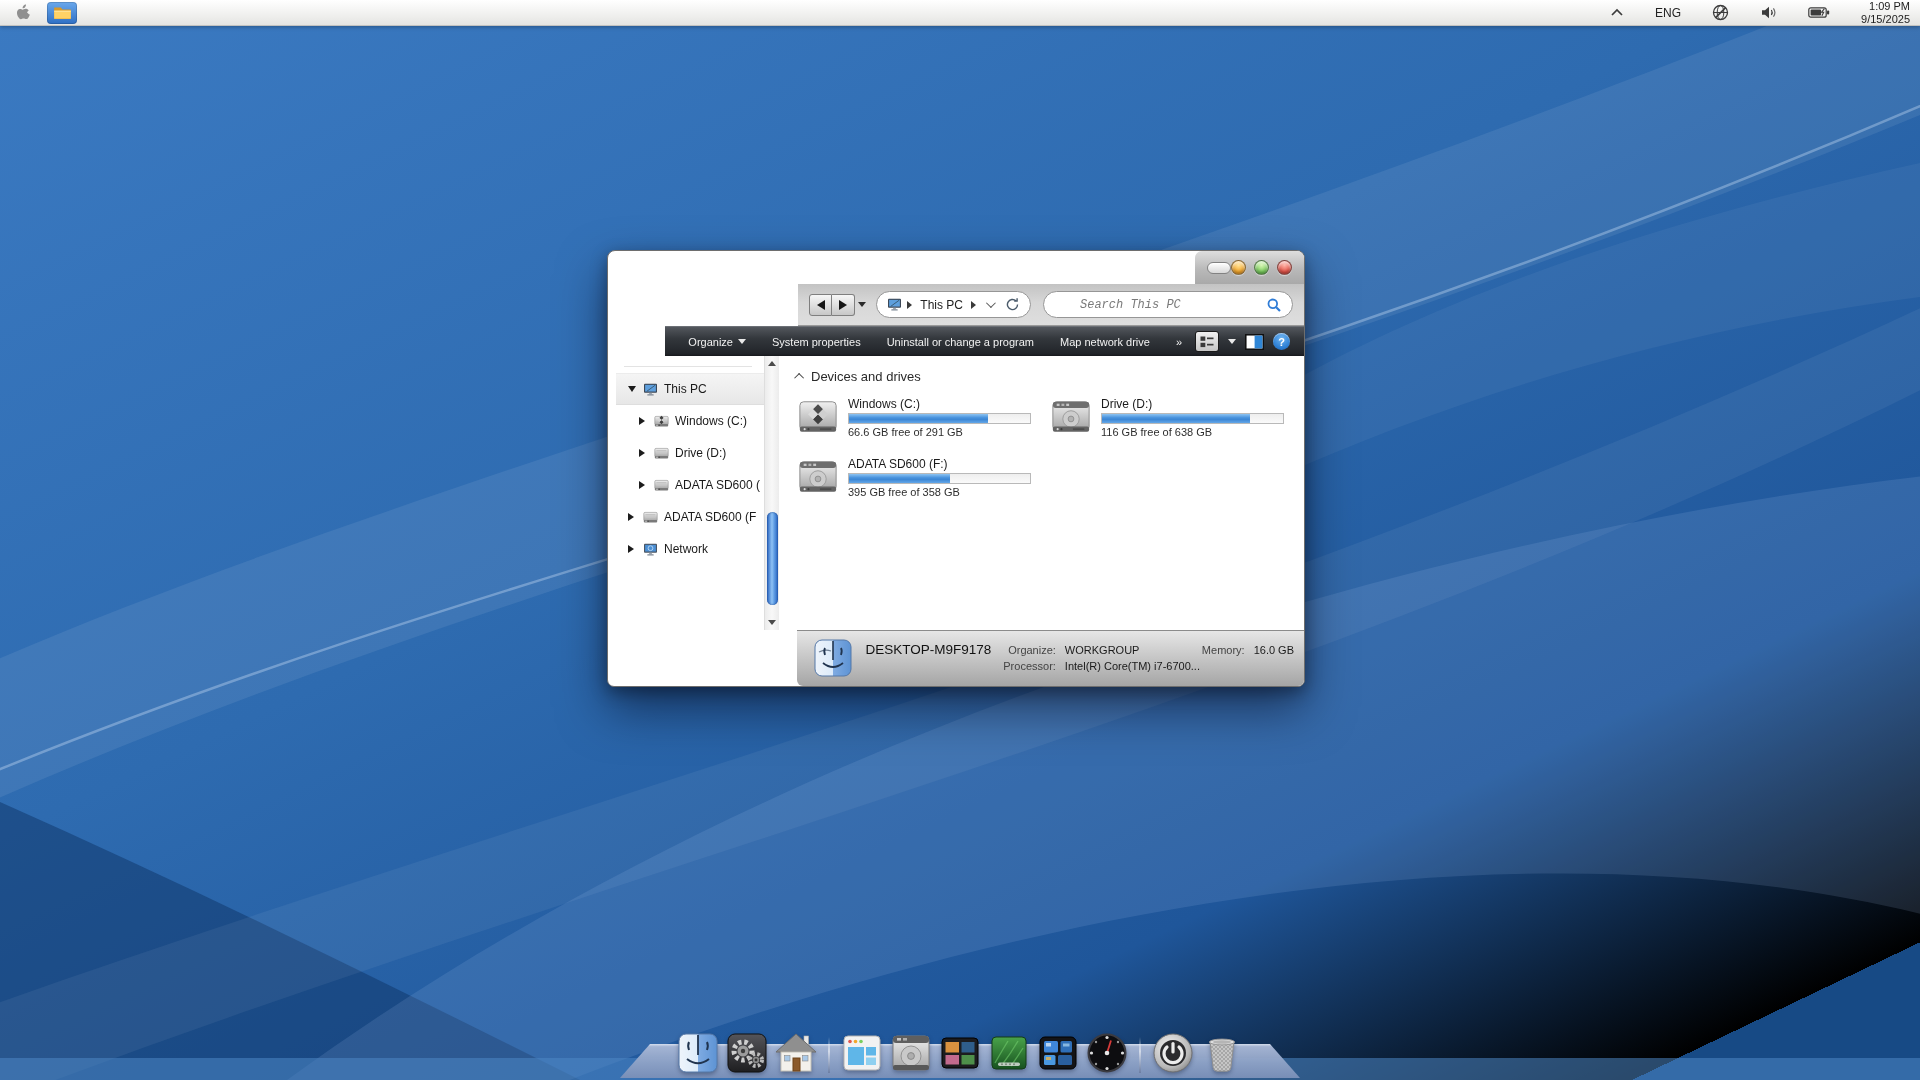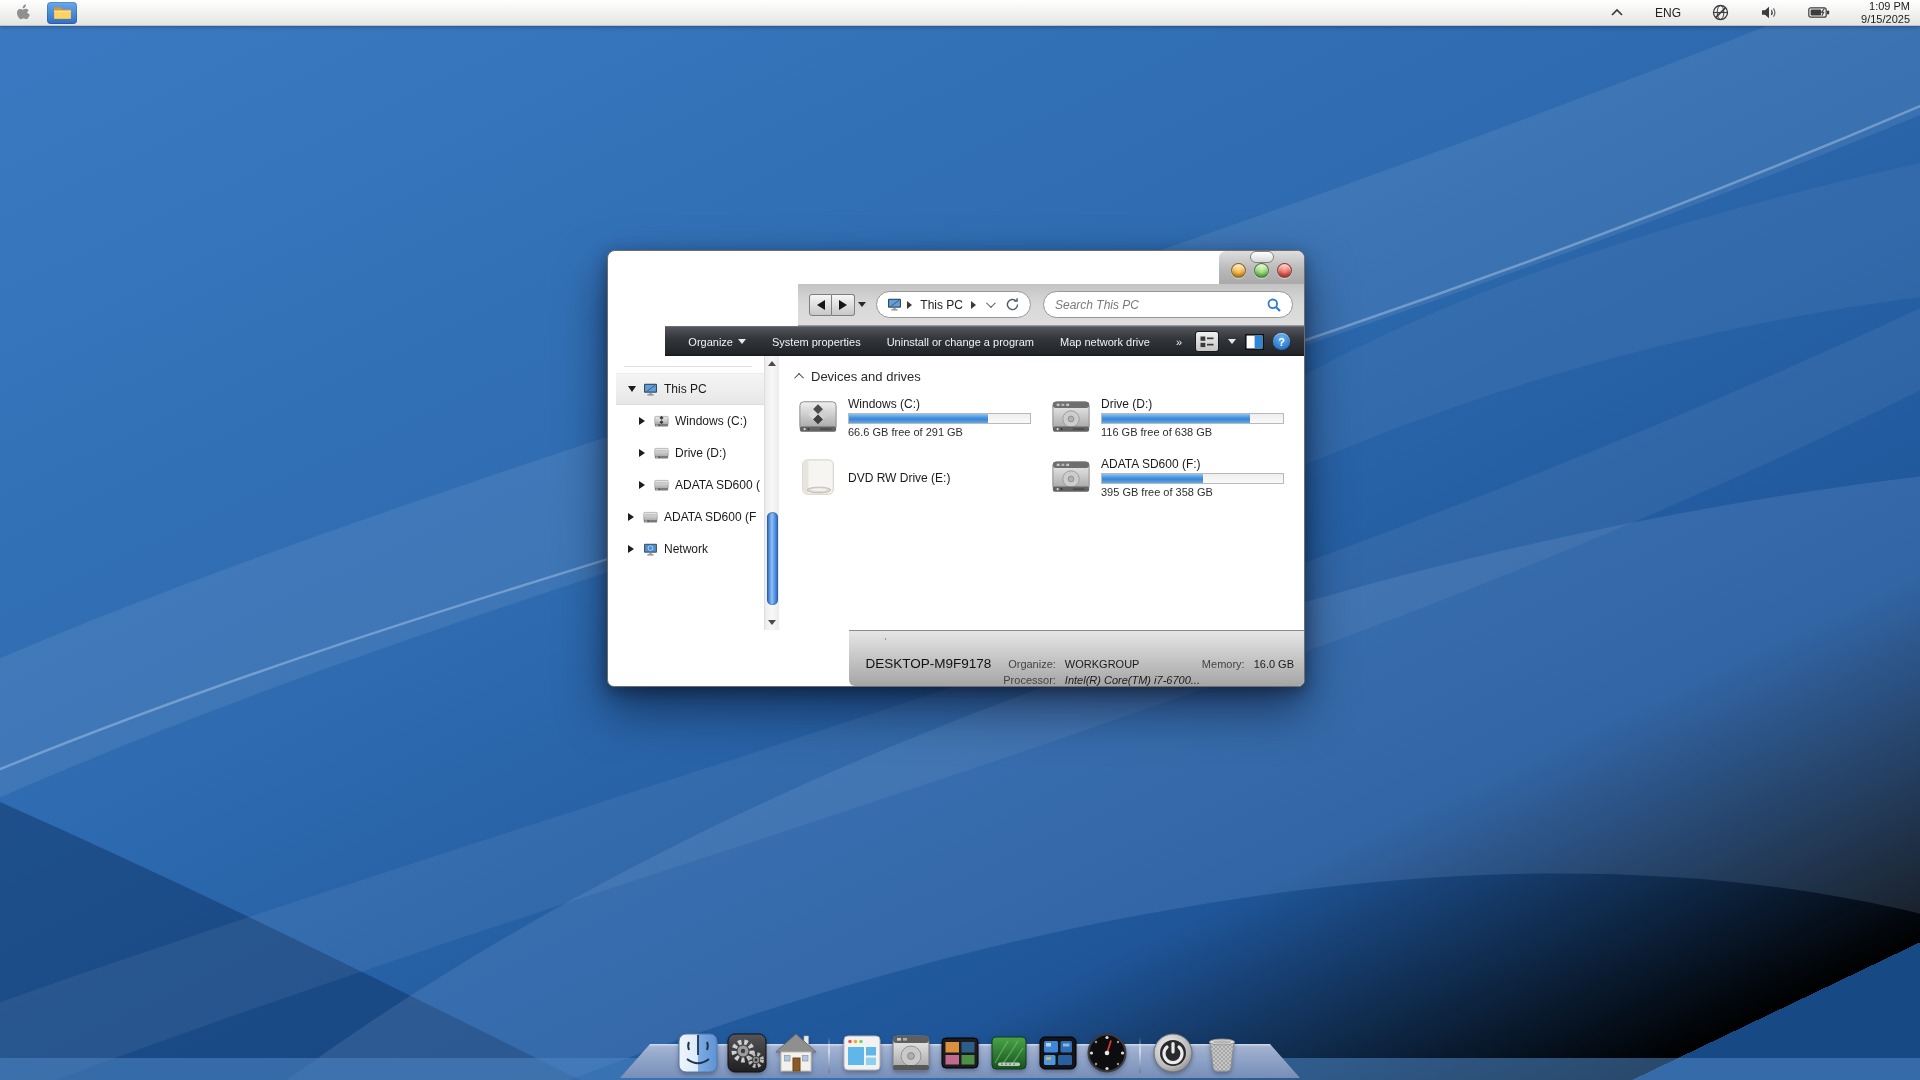--- a/index.html
+++ b/index.html
@@ -21,21 +21,21 @@
     display:flex; align-items:center; justify-content:center; }
   .menubar-right { margin-left:auto; display:flex; align-items:center; gap:31px; padding-right:10px; }
   .lang { font-size:12px; color:#222; }
   .clock { text-align:right; font-size:11px; line-height:13px; color:#1c1c1c; }
 
   
   .window { position:absolute; left:607px; top:250px; width:698px; height:437px; z-index:20;
     border-radius:8px 8px 7px 7px; border:1px solid #6e6e6e; background:#fff;
     box-shadow:0 22px 48px rgba(0,0,15,.5), 0 5px 16px rgba(0,0,0,.35);
     display:flex; flex-direction:column;align-items:flex-end; }
-  .streaks { background-image:repeating-linear-gradient(180deg, rgba(255,255,255,.07) 0 1px, rgba(0,0,0,.045) 1px 2px);flex-direction:column; }
+  .streaks { background-image:repeating-linear-gradient(180deg, rgba(255,255,255,.07) 0 1px, rgba(0,0,0,.045) 1px 2px); }
 
   .titlebar { height:33px; flex:none; border-radius:7px 7px 0 0; position:relative;
     background:linear-gradient(#dedede,#b9b9b9 55%,#a9a9a9);
     display:flex; align-items:center; padding:0 12px; }
   .pill-btn { width:24px; height:12px; border-radius:7px; border:1px solid #828282;
     background:linear-gradient(#ffffff,#d8d8d8); box-shadow:inset 0 1px 1px #fff; }
   .lights { margin-left:auto; display:flex; gap:8px; }
   .light { width:15px; height:15px; border-radius:50%; border:1px solid rgba(55,55,55,.55);
     box-shadow:inset 0 2px 3px rgba(255,255,255,.75), inset 0 -2px 3px rgba(0,0,0,.28), 0 1px 1px rgba(255,255,255,.5); }
   .light-minimize { background:radial-gradient(circle at 50% 32%, #ffe296, #f3a62b 62%, #cf7f16); }
@@ -55,21 +55,21 @@
   .addressbar { flex:1; height:27px; margin-left:10px; background:#fff; border:1px solid #969696;
     border-radius:14px; display:flex; align-items:center; padding:0 10px; gap:5px; }
   .crumb-label { font-size:12px; color:#222; margin:0 3px; white-space:nowrap; }
   .crumb-sep { width:0; height:0; border:4px solid transparent; border-left:5px solid #3a3a3a; border-right:none; }
   .addr-spacer { flex:1; }
   .chev-down { width:7px; height:7px; border-right:1.6px solid #5a5a5a; border-bottom:1.6px solid #5a5a5a;
     transform:rotate(45deg) translateY(-2px); }
   .searchbox { width:250px; height:27px; margin-left:12px; background:#fff; border:1px solid #969696;
     border-radius:14px; display:flex; align-items:center; padding:0 11px; }
   .searchbox input { flex:1; border:none; outline:none; background:transparent; font-size:12px;
-    font-style:italic; color:#b91c1c; font-family:Liberation Sans, sans-serif; }
+    font-style:italic; color:#b91c1c; font-family:Liberation Mono, monospace;margin-left:25px; }
   .searchbox input::placeholder { color:#7a7a7a; }
 
   .toolbar { height:30px; flex:none; display:flex; align-items:center; padding:0 10px;
     background:linear-gradient(#53575d,#33373c 40%,#212429 92%,#16181c);
     border-top:1px solid #6c7076; color:#f2f2f2; font-size:11px; }
   .tb-item { padding:12px 13px; display:flex; align-items:center; gap:5px; height:100%; cursor:default; white-space:nowrap; }
   .tb-caret { width:0; height:0; border:4px solid transparent; border-top:5px solid #e8e8e8; border-bottom:none; }
   .tb-right { margin-left:auto; display:flex; align-items:center; gap:9px; padding-right:4px; }
   .view-btn { width:24px; height:21px; border-radius:3px; border:1px solid #1a1a1a;
     background:linear-gradient(#f0f0f0,#c6c6c6); display:flex; align-items:center; justify-content:center; }
@@ -114,21 +114,21 @@
 
   .statusbar { height:56px; flex:none; border-top:1px solid #8b8b8b; border-radius:0 0 6px 6px;
     background:linear-gradient(#e6e6e6,#c2c2c2 55%,#a5a5a5);
     display:flex; align-items:flex-start; padding:7px 10px 0 16px; gap:12px; }
   .sys-wrap { display:flex; align-items:flex-start; gap:8px; padding-top:2px; }
   .pc-name { font-size:13.5px; color:#111; padding-top:2px; white-space:nowrap; }
   .sys-grid { display:grid; grid-template-columns:max-content 128px max-content max-content;
     column-gap:9px; row-gap:4px; font-size:11px; color:#222; padding-top:4px; margin-left:4px; }
   .sys-lbl { color:#444; justify-self:end; }
   .sys-val { color:#1a1a1a; }
-  .proc-val { grid-column:2 / 5;font-style:italic; }
+  .proc-val { grid-column:2 / 5; }
 
   
   .dock { position:absolute; left:50%; transform:translateX(-50%); bottom:0; width:680px; height:50px; z-index:10; }
   .shelf { position:absolute; left:0; right:0; top:14px; bottom:2px;
     clip-path:polygon(30px 0, calc(100% - 30px) 0, 100% 100%, 0 100%);
     background:linear-gradient(#dce4f2, #a9b8d6 8%, #8ea2c6 55%, #7b90b8);
     opacity:.96; }
   .dock-icons { position:absolute; left:0; right:0; bottom:5px; display:flex;
     justify-content:center; align-items:flex-end; gap:5px; }
   .dock-icon { width:44px; height:44px; flex:none; }
@@ -475,31 +475,20 @@
           </svg>
           <div class="drive-info">
             <div class="drive-name">Drive (D:)</div>
             <div class="drive-bar">
               <div class="drive-fill" style="width: 82%;"></div>
             </div>
             <div class="drive-size">116 GB free of 638 GB</div>
           </div>
         </div>
 
-        <div class="drive-item">
-          <svg class="drive-icon" viewBox="0 0 44 40">
-            <rect x="6" y="1" width="32" height="36" rx="5" fill="#f6f5f1" stroke="#cfccc2"></rect>
-            <rect x="6" y="1" width="6" height="36" rx="4" fill="#e6e4dc"></rect>
-            <ellipse cx="23" cy="32.6" rx="12.5" ry="3" fill="#dcd9ce" stroke="#bab6a8" stroke-width=".8"></ellipse>
-            <ellipse cx="23" cy="32.2" rx="8.6" ry="1.5" fill="#f2f1ec"></ellipse>
-          </svg>
-          <div class="drive-info">
-            <div class="drive-name">DVD RW Drive (E:)</div>
-          </div>
-        </div>
 
         <div class="drive-item">
           <svg class="drive-icon" viewBox="0 0 44 40">
             <rect x="3" y="3" width="38" height="30" rx="4" fill="url(#mg)" stroke="#8a8a8a"></rect>
             <rect x="3" y="3" width="38" height="6.5" rx="3" fill="#6e6e6e"></rect>
             <rect x="7" y="5" width="3" height="2.4" fill="#c9c9c9"></rect>
               <rect x="12" y="5" width="3" height="2.4" fill="#b5b5b5"></rect>
               <rect x="17" y="5" width="3" height="2.4" fill="#c9c9c9"></rect>
             <circle cx="22" cy="21" r="8.6" fill="#cdcdcd" stroke="#9b9b9b"></circle>
             <circle cx="22" cy="21" r="3" fill="#b2b2b2" stroke="#8f8f8f"></circle>

